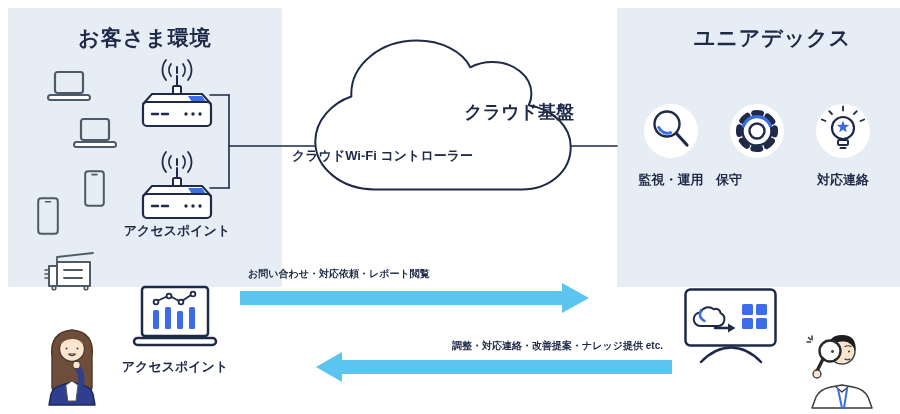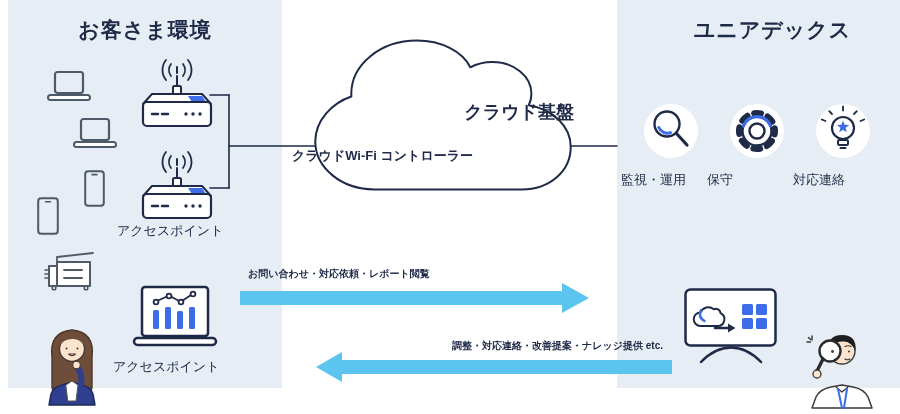--- a/index.html
+++ b/index.html
@@ -6,31 +6,31 @@
     --page_bg:#FFFFFF; --panel_bg:#E7EDF4; --navy:#1E2A47; --device:#4E5A68;
     --accent:#3C6CE7; --arrow:#5BC5EF;
   }
   html,body{margin:0;padding:0;}
   body{
     width:900px;height:414px;position:relative;overflow:hidden;
     background:var(--page_bg);
     font-family:"Liberation Sans","DejaVu Sans",sans-serif;
     color:var(--navy);
   }
-  .panel{position:absolute;top:0;height:388px;background:var(--panel_bg);}
+  .panel{position:absolute;top:8px;height:279px;background:var(--panel_bg);}
   #left-panel{left:8px;width:274px;}
   #right-panel{left:617px;width:275px;padding-left:36px;}
   .panel-title{
     position:absolute;top:16px;left:0;width:100%;text-align:center;
     font-size:21px;font-weight:bold;color:var(--navy);letter-spacing:1px;
   }
   svg.icon{position:absolute;overflow:visible;display:block;}
   .lbl{
-    position:absolute;font-size:13px;font-weight:normal;color:var(--navy);
-    white-space:nowrap;
+    position:absolute;font-size:13px;font-weight:bold;color:var(--navy);
+    text-align:center;white-space:nowrap;
   }
   .flow-lbl{
     position:absolute;font-size:10px;font-weight:bold;color:var(--navy);
     white-space:nowrap;
   }
   .cloud-title{
     position:absolute;left:312px;top:100px;width:262px;text-align:right;
     font-size:18px;font-weight:bold;color:var(--navy);
   }
   .cloud-sub{
@@ -196,21 +196,21 @@
     <line x1="9.5" y1="17" x2="5.8" y2="15.5"></line>
     <line x1="44.5" y1="17" x2="48.2" y2="15.5"></line>
   </g>
   <circle class="fw sn" stroke-width="2.2" cx="27" cy="24" r="11"></circle>
   <rect class="fw sn" stroke-width="2" x="22" y="36" width="10" height="5" rx="1.5"></rect>
   <line class="sn" stroke-width="2" x1="24.5" y1="44" x2="29.5" y2="44"></line>
   <polygon class="fb" points="27,16.5 28.6,20.8 33.2,21 29.6,23.8 30.8,28.3 27,25.7 23.2,28.3 24.4,23.8 20.8,21 25.4,20.8"></polygon>
 </svg>
 
 <div class="lbl" style="left:621px;top:171px;width:100px">監視・運用</div>
-<div class="lbl" style="left:707px;top:171px;width:100px">保守</div>
+<div class="lbl" style="left:679px;top:171px;width:100px">保守</div>
 <div class="lbl" style="left:793px;top:171px;width:100px">対応連絡</div>
 
 <svg class="icon" style="left:684px;top:288px" width="94" height="76" viewBox="0 0 94 76">
   <rect class="fw sn" stroke-width="2.5" x="1.5" y="1.5" width="90" height="56" rx="5"></rect>
   <path class="fn sn" stroke-width="2.5" d="M17,74 Q31,59.5 47,59.5 Q63,59.5 77,74"></path>
   <g transform="translate(8,4) scale(0.34)">
     <path class="fn sn" stroke-width="2" vector-effect="non-scaling-stroke" d="M25,60 a20,20 1 0 0 0,40 h50 a20,20 1 0 0 9,-38 a14,14 1 0 0 -20,-11 a25,25 1 0 0 -39,9 z"></path>
   </g>
   <path class="fn sb" stroke-width="2.5" d="M17,22 q-3.5,7 3.5,11"></path>
   <line class="sn" stroke-width="2.5" x1="31" y1="40" x2="44" y2="40"></line>

